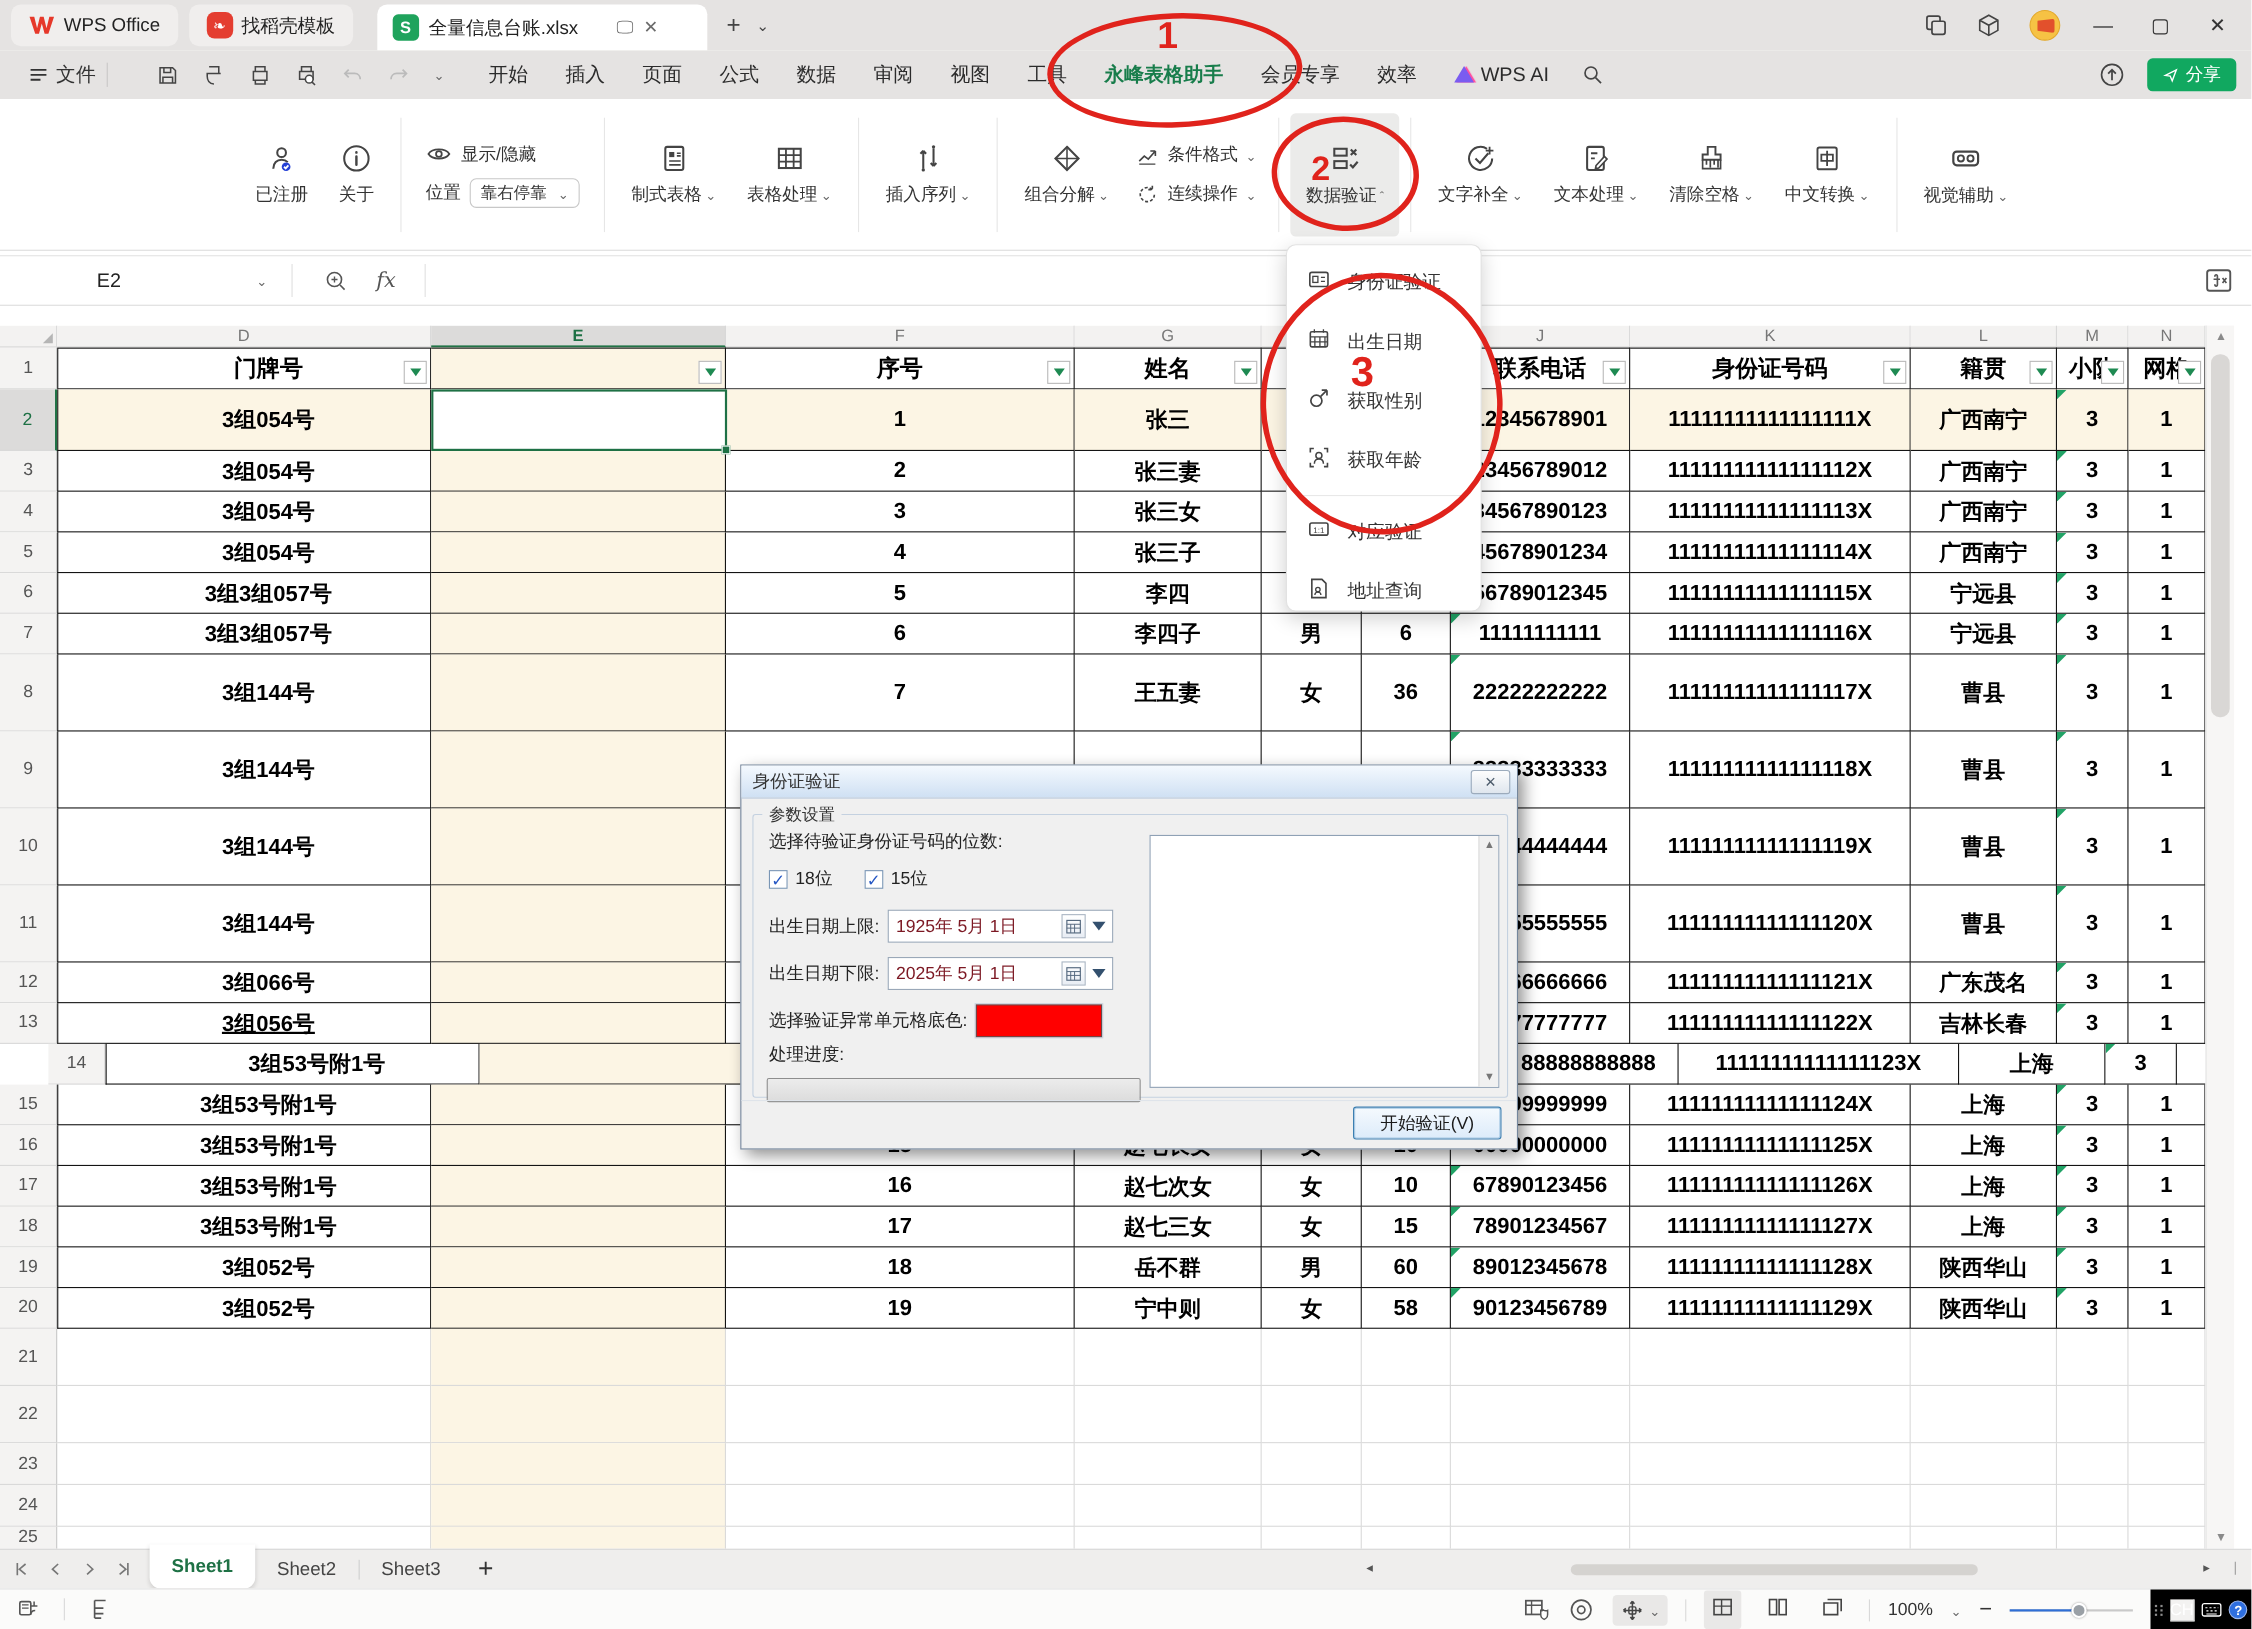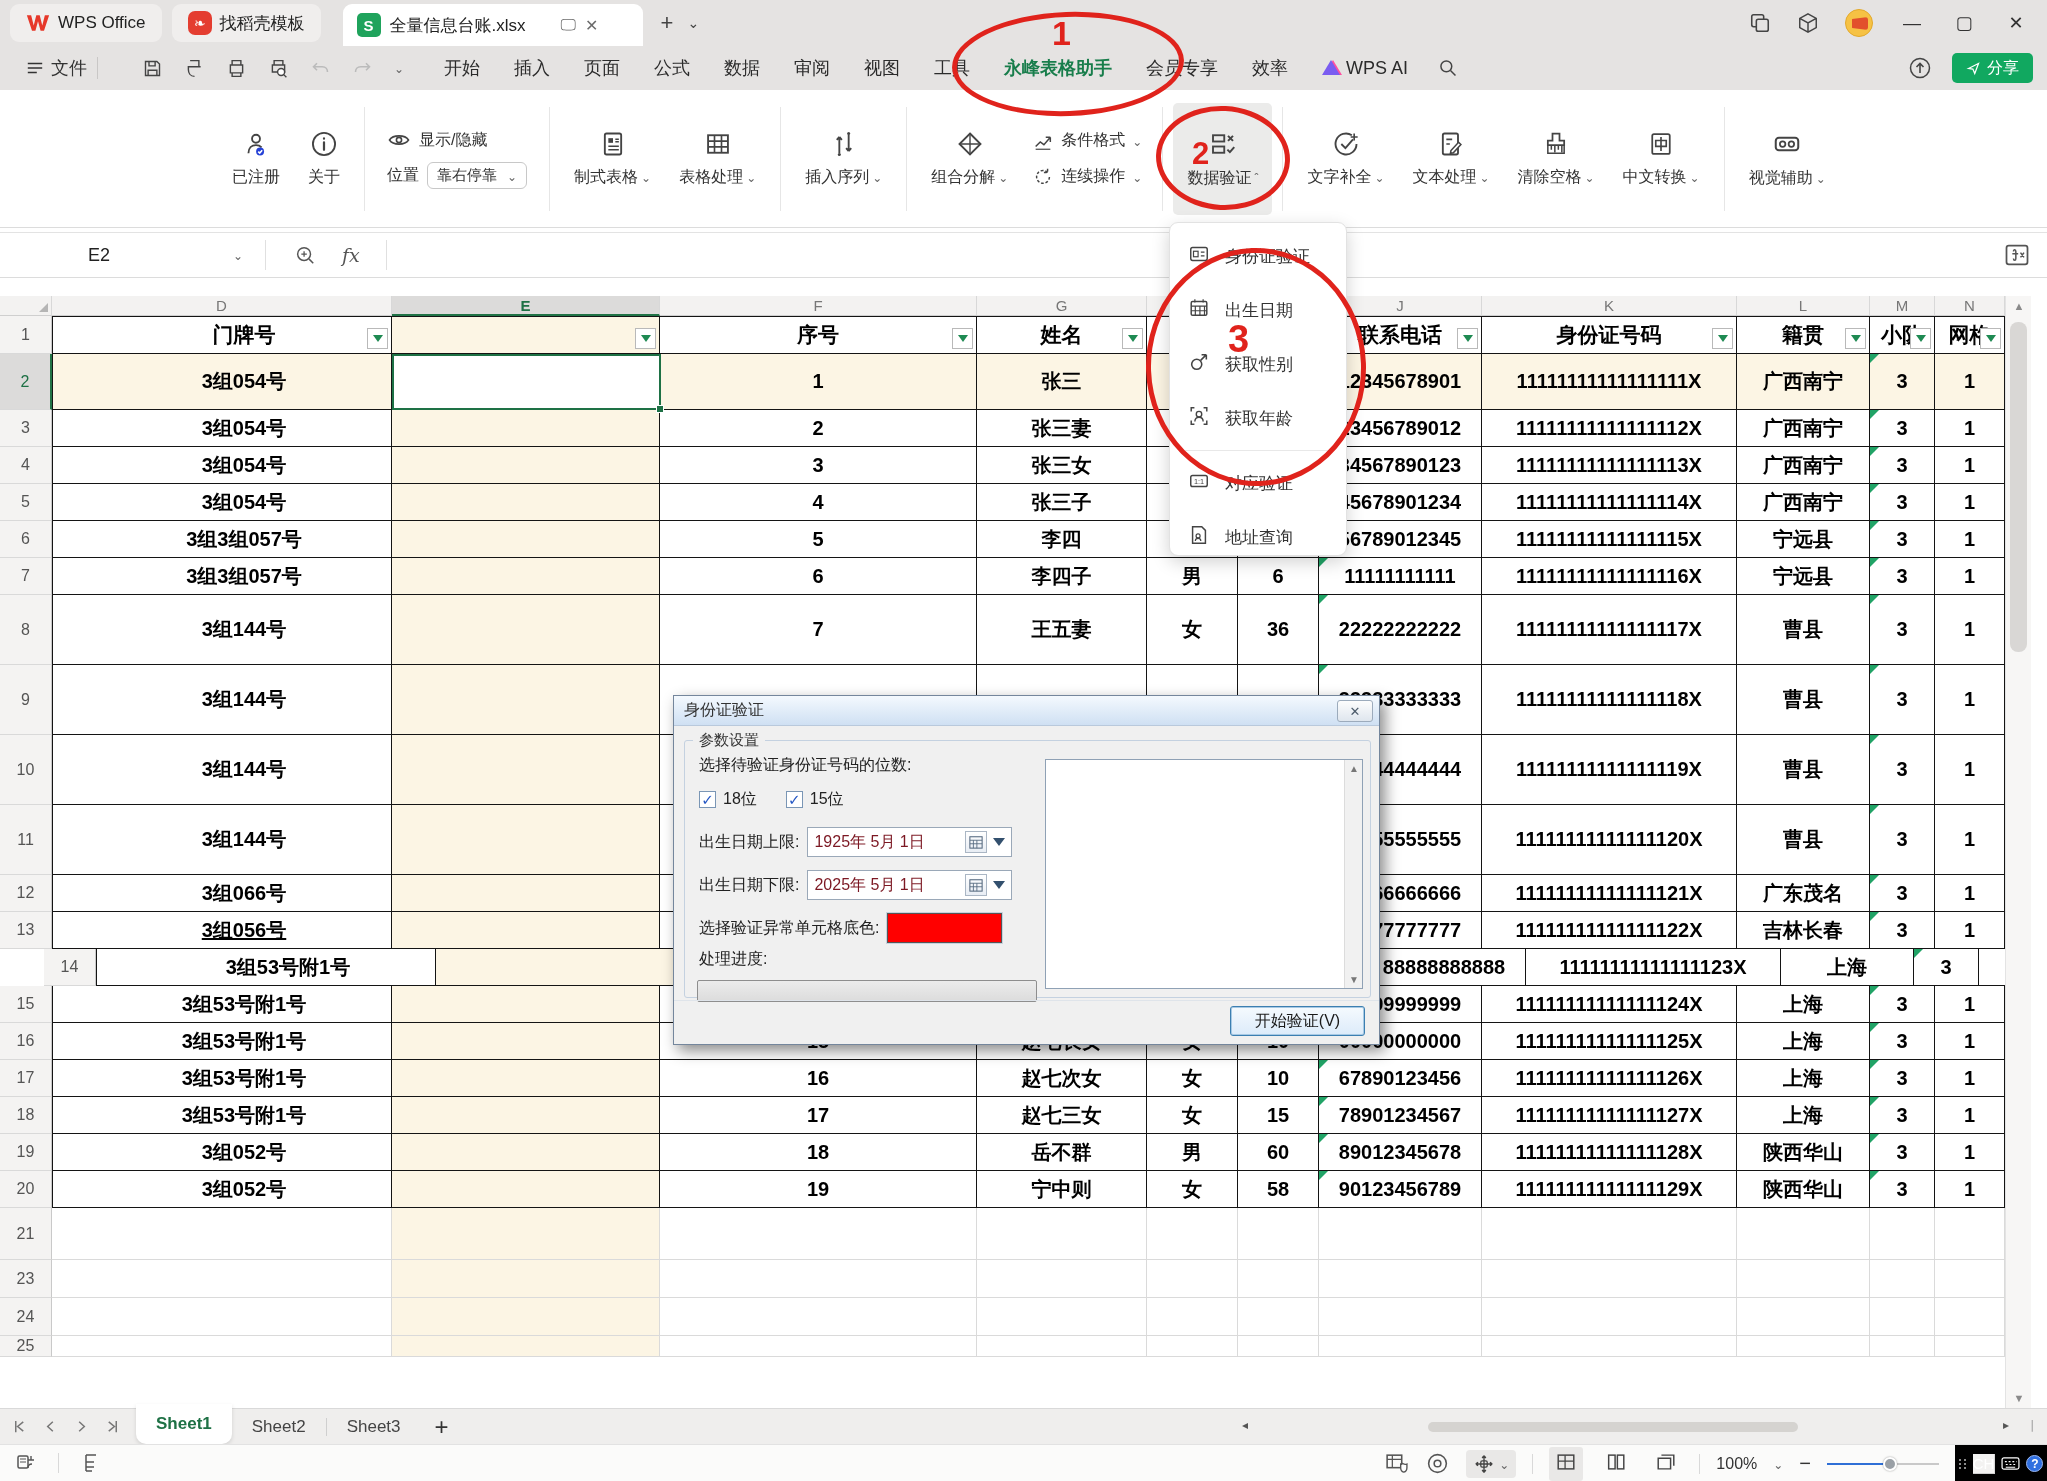--- a/index.html
+++ b/index.html
@@ -739,20 +739,34 @@
         <div class="cell tb" style="width: 91px; flex-basis: 91px; height: 37px;">女</div>
         <div class="cell tb" style="width: 81px; flex-basis: 81px; height: 37px;">58</div>
         <div class="cell tb tri" style="width: 163px; flex-basis: 163px; height: 37px;">90123456789</div>
         <div class="cell tb" style="width: 255px; flex-basis: 255px; height: 37px;">11111111111111129X</div>
         <div class="cell tb" style="width: 133px; flex-basis: 133px; height: 37px;">陕西华山</div>
         <div class="cell tb tri" style="width: 65px; flex-basis: 65px; height: 37px;">3</div>
         <div class="cell tb" style="width: 70px; flex-basis: 70px; height: 37px;">1</div>
       </div>
       <div class="grow" style="height: 52px;">
         <div class="rh" style="width: 52px; flex-basis: 52px; height: 52px;">21</div>
+        <div class="cell lb" style="width: 340px; flex-basis: 340px; height: 52px;"></div>
+        <div class="cell lb cream" style="width: 268px; flex-basis: 268px; height: 52px;"></div>
+        <div class="cell lb" style="width: 317px; flex-basis: 317px; height: 52px;"></div>
+        <div class="cell lb" style="width: 170px; flex-basis: 170px; height: 52px;"></div>
+        <div class="cell lb" style="width: 91px; flex-basis: 91px; height: 52px;"></div>
+        <div class="cell lb" style="width: 81px; flex-basis: 81px; height: 52px;"></div>
+        <div class="cell lb" style="width: 163px; flex-basis: 163px; height: 52px;"></div>
+        <div class="cell lb" style="width: 255px; flex-basis: 255px; height: 52px;"></div>
+        <div class="cell lb" style="width: 133px; flex-basis: 133px; height: 52px;"></div>
+        <div class="cell lb" style="width: 65px; flex-basis: 65px; height: 52px;"></div>
+        <div class="cell lb" style="width: 70px; flex-basis: 70px; height: 52px;"></div>
+      </div>
+      <div class="grow" style="height: 52px;">
+        <div class="rh" style="width: 52px; flex-basis: 52px; height: 52px;">22</div>
         <div class="cell lb" style="width: 340px; flex-basis: 340px; height: 52px;"></div>
         <div class="cell lb cream" style="width: 268px; flex-basis: 268px; height: 52px;"></div>
         <div class="cell lb" style="width: 317px; flex-basis: 317px; height: 52px;"></div>
         <div class="cell lb" style="width: 170px; flex-basis: 170px; height: 52px;"></div>
         <div class="cell lb" style="width: 91px; flex-basis: 91px; height: 52px;"></div>
         <div class="cell lb" style="width: 81px; flex-basis: 81px; height: 52px;"></div>
         <div class="cell lb" style="width: 163px; flex-basis: 163px; height: 52px;"></div>
         <div class="cell lb" style="width: 255px; flex-basis: 255px; height: 52px;"></div>
         <div class="cell lb" style="width: 133px; flex-basis: 133px; height: 52px;"></div>
         <div class="cell lb" style="width: 65px; flex-basis: 65px; height: 52px;"></div>

